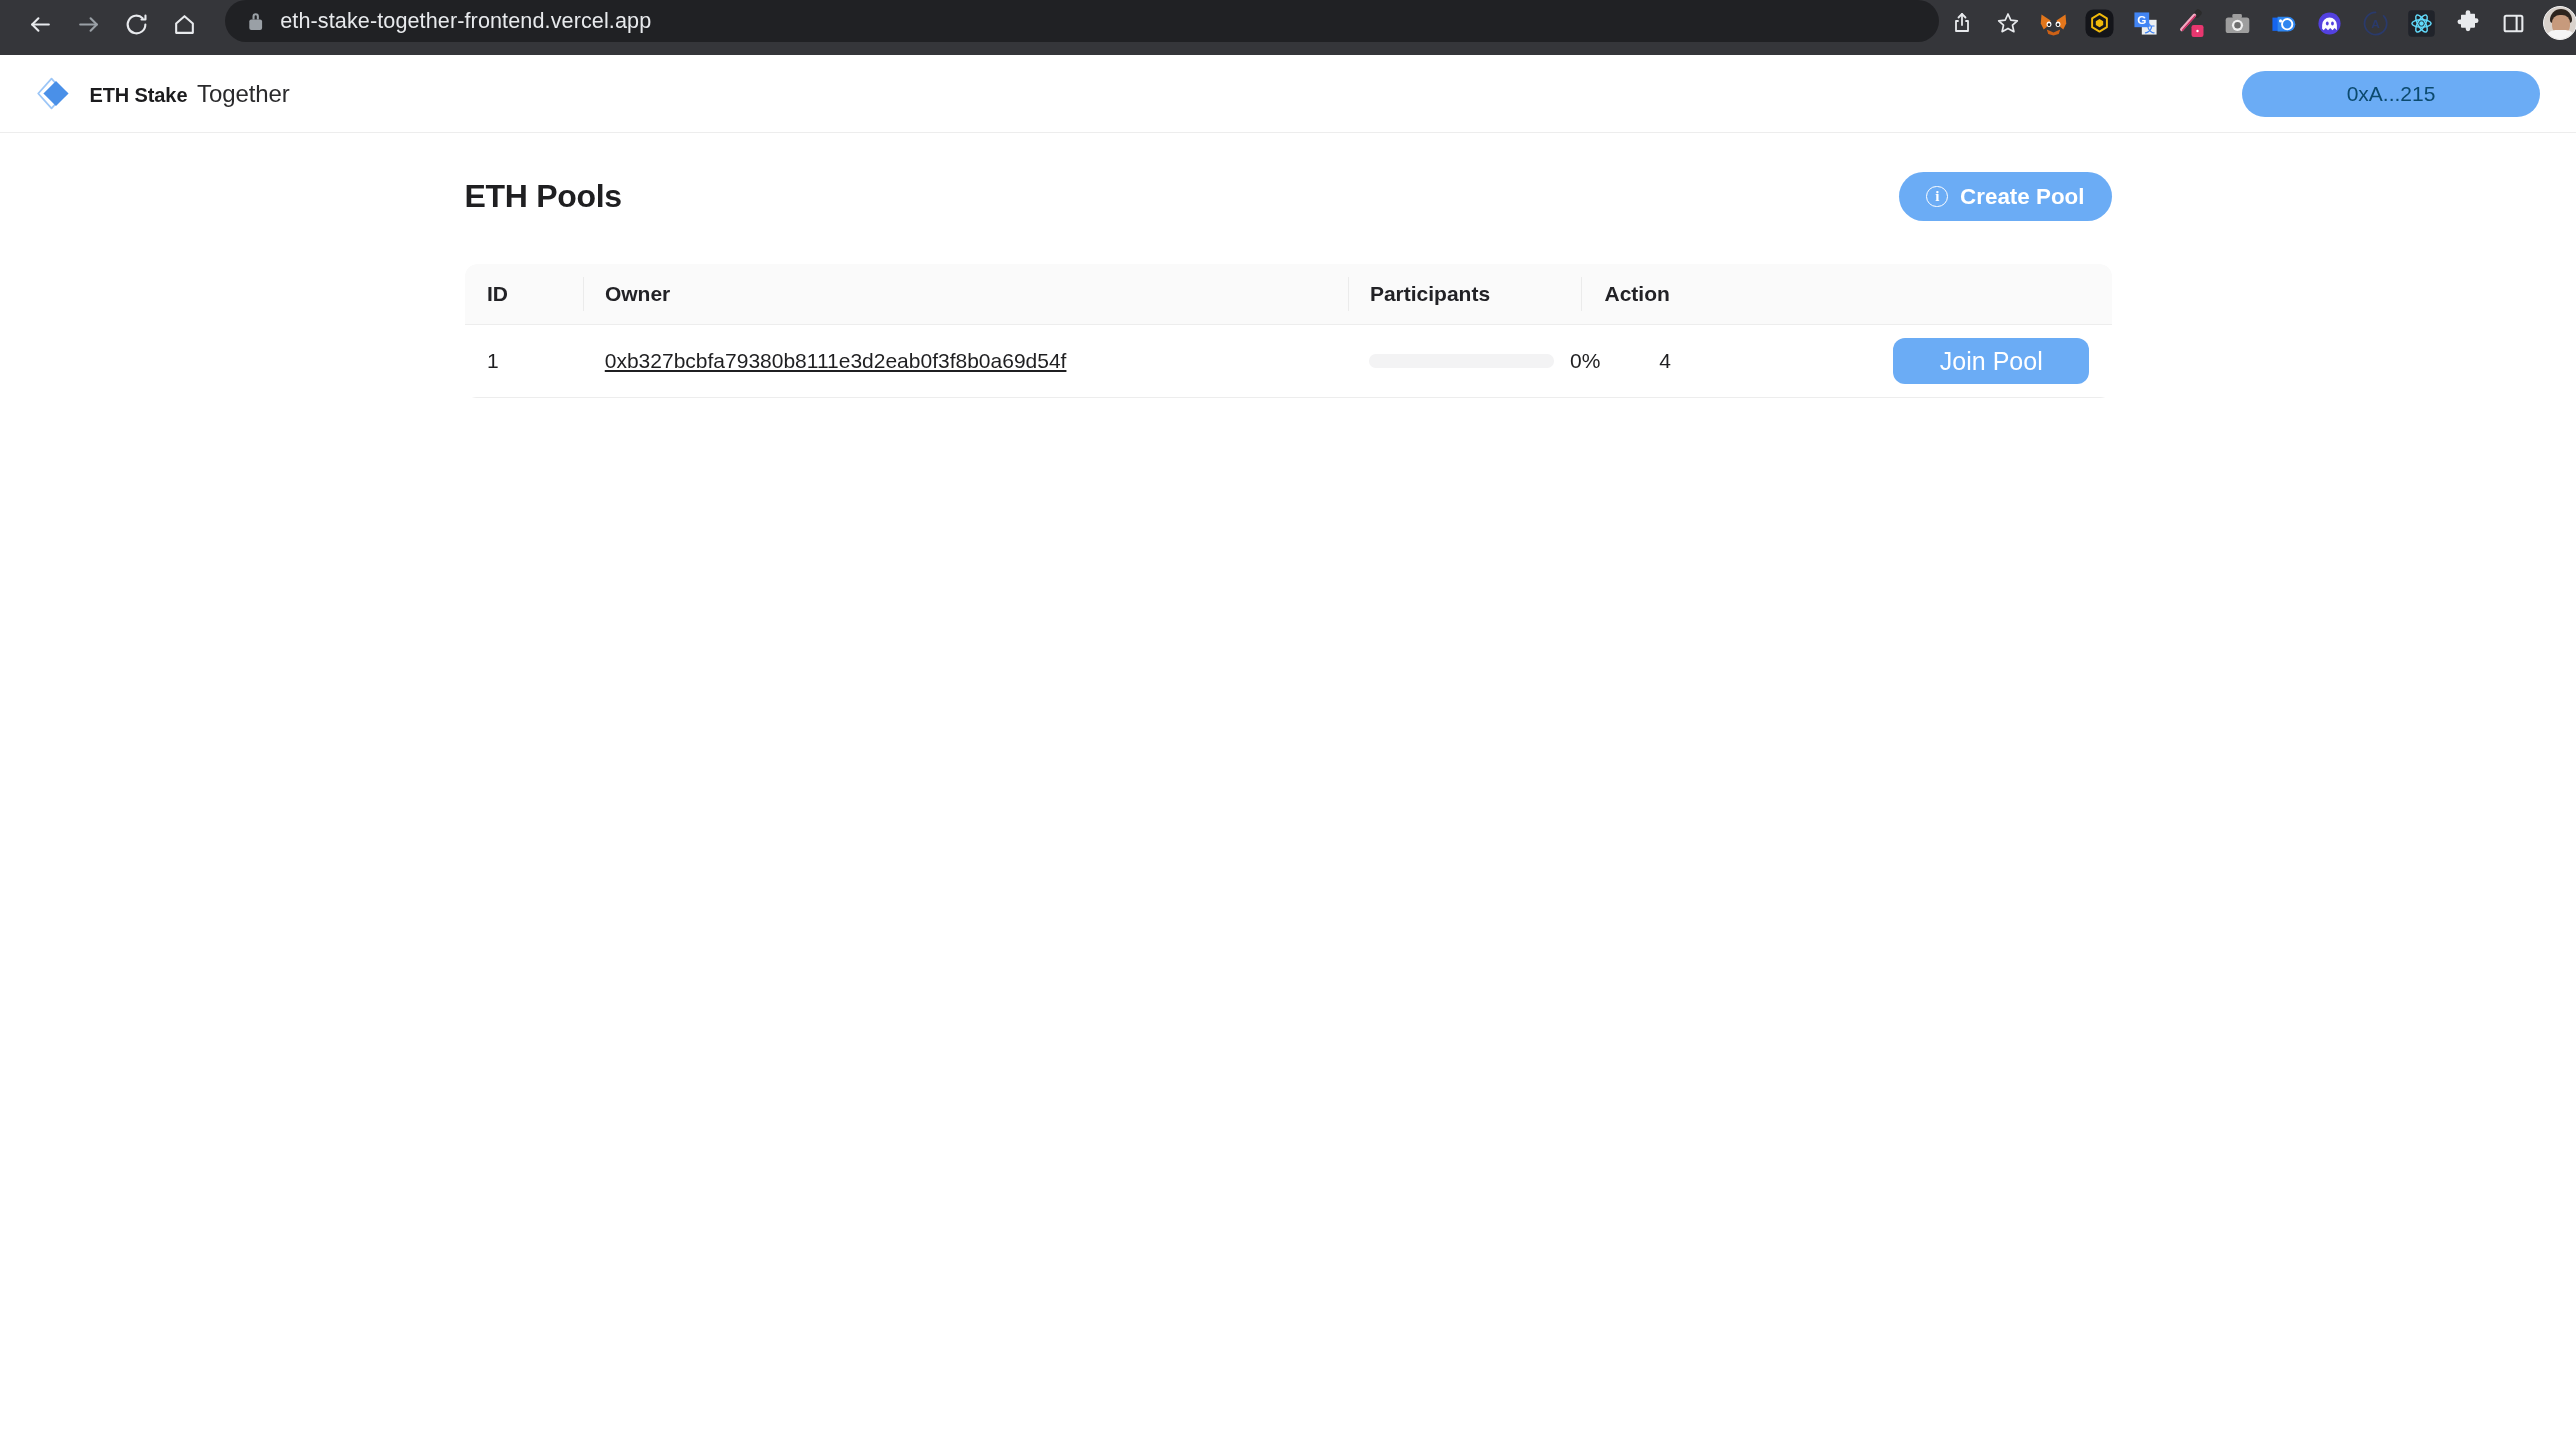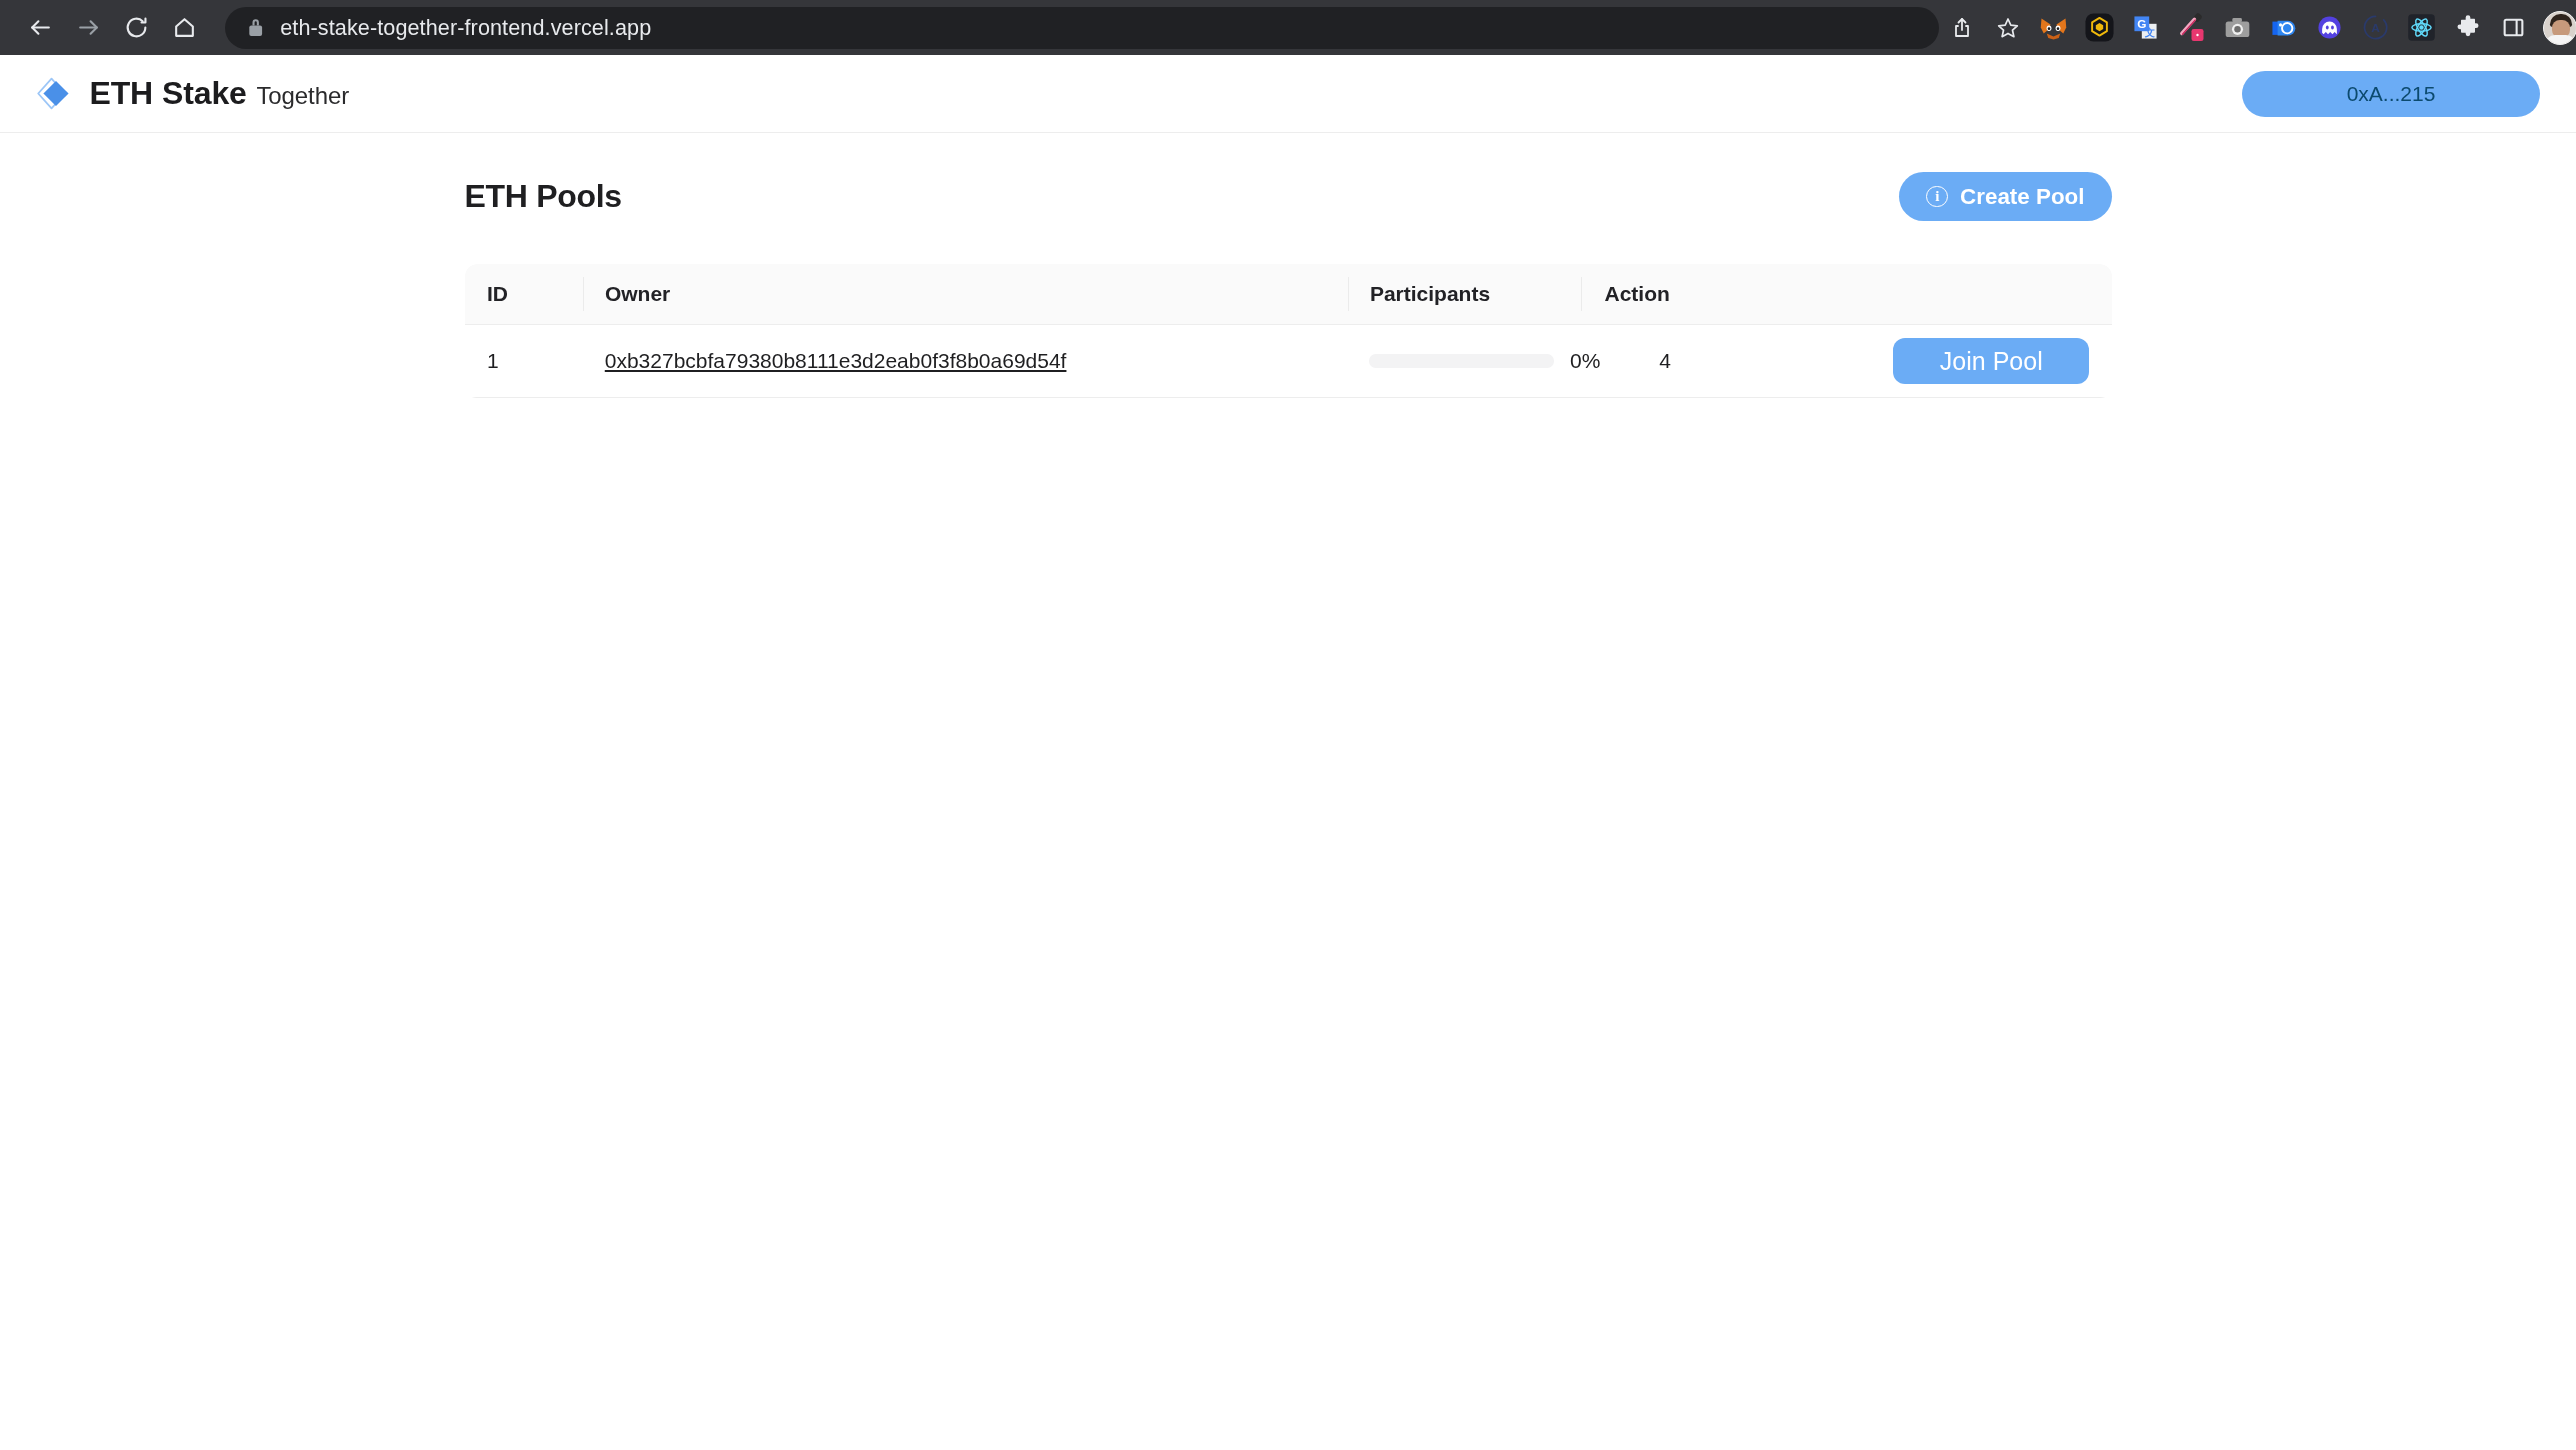--- a/index.html
+++ b/index.html
@@ -12,21 +12,21 @@
     overflow: hidden;
   }
 
   
   .browser-bar {
     position: relative;
     width: 2576px;
     height: 55px;
     background: #35363a;
     display: flex;
-    align-items: center;
+    align-items: flex-start;
     padding: 0 16.4px;
   }
 
   .nav-btns { display: flex; align-items: center; gap: 0; }
 
   .nav-btn {
     width: 48px; height: 48px;
     display: flex; align-items: center; justify-content: center;
     border-radius: 50%;
   }
@@ -107,21 +107,21 @@
   .brand { display: flex; align-items: center; gap: 16.4px; }
 
   .logo-wrap {
     position: relative;
     width: 37px; height: 37px;
   }
   .logo-wrap svg { display: block; }
 
   .brand-text { display: flex; align-items: baseline; gap: 9.7px; }
   .brand-bold {
-    font-size: 32px; font-weight: bold; color: #1c1c1e; letter-spacing: -0.1px;
+    font-size: 20px; font-weight: bold; color: #1c1c1e; letter-spacing: -0.1px;
   }
   .brand-light {
     font-size: 24px; font-weight: normal; color: #2a2a2c; letter-spacing: -0.1px;
   }
 
   .wallet-btn {
     margin-left: auto;
     width: 298px;
     height: 46px;
     background: #6BACF5;

